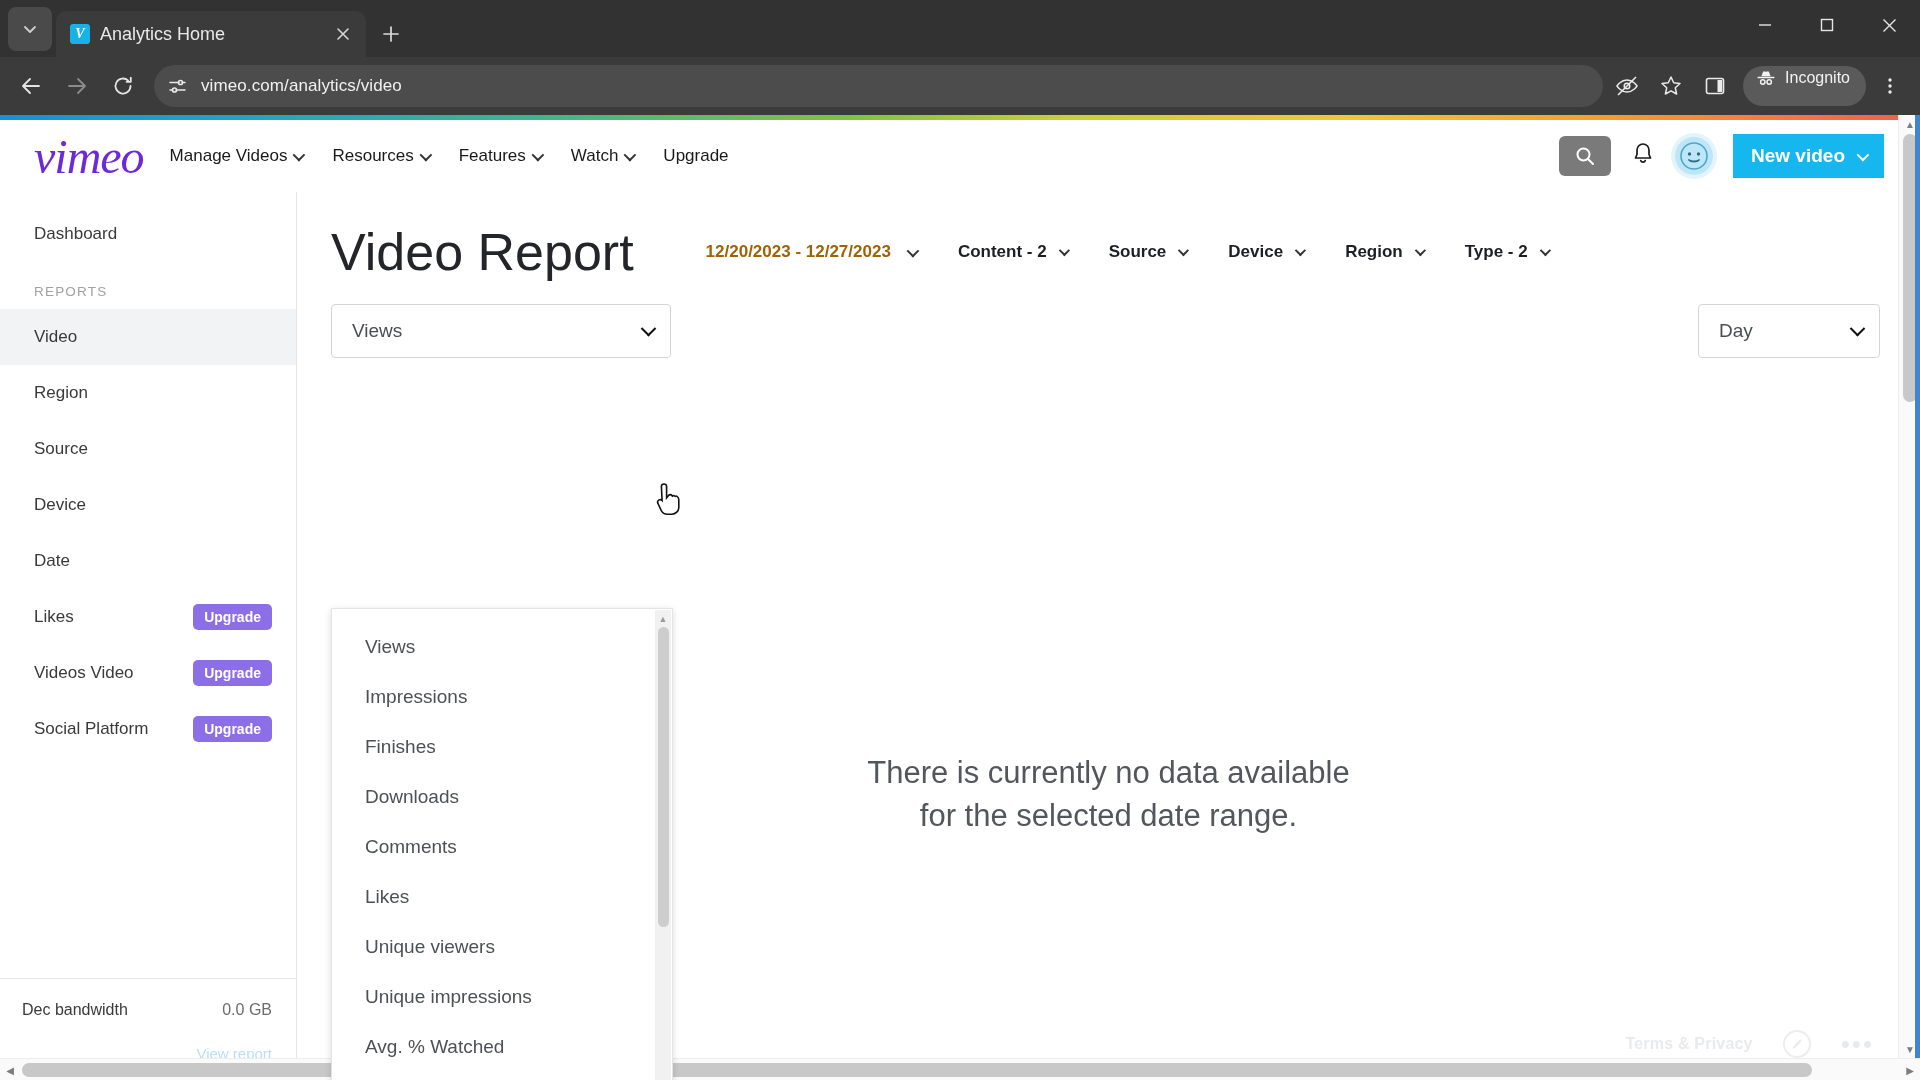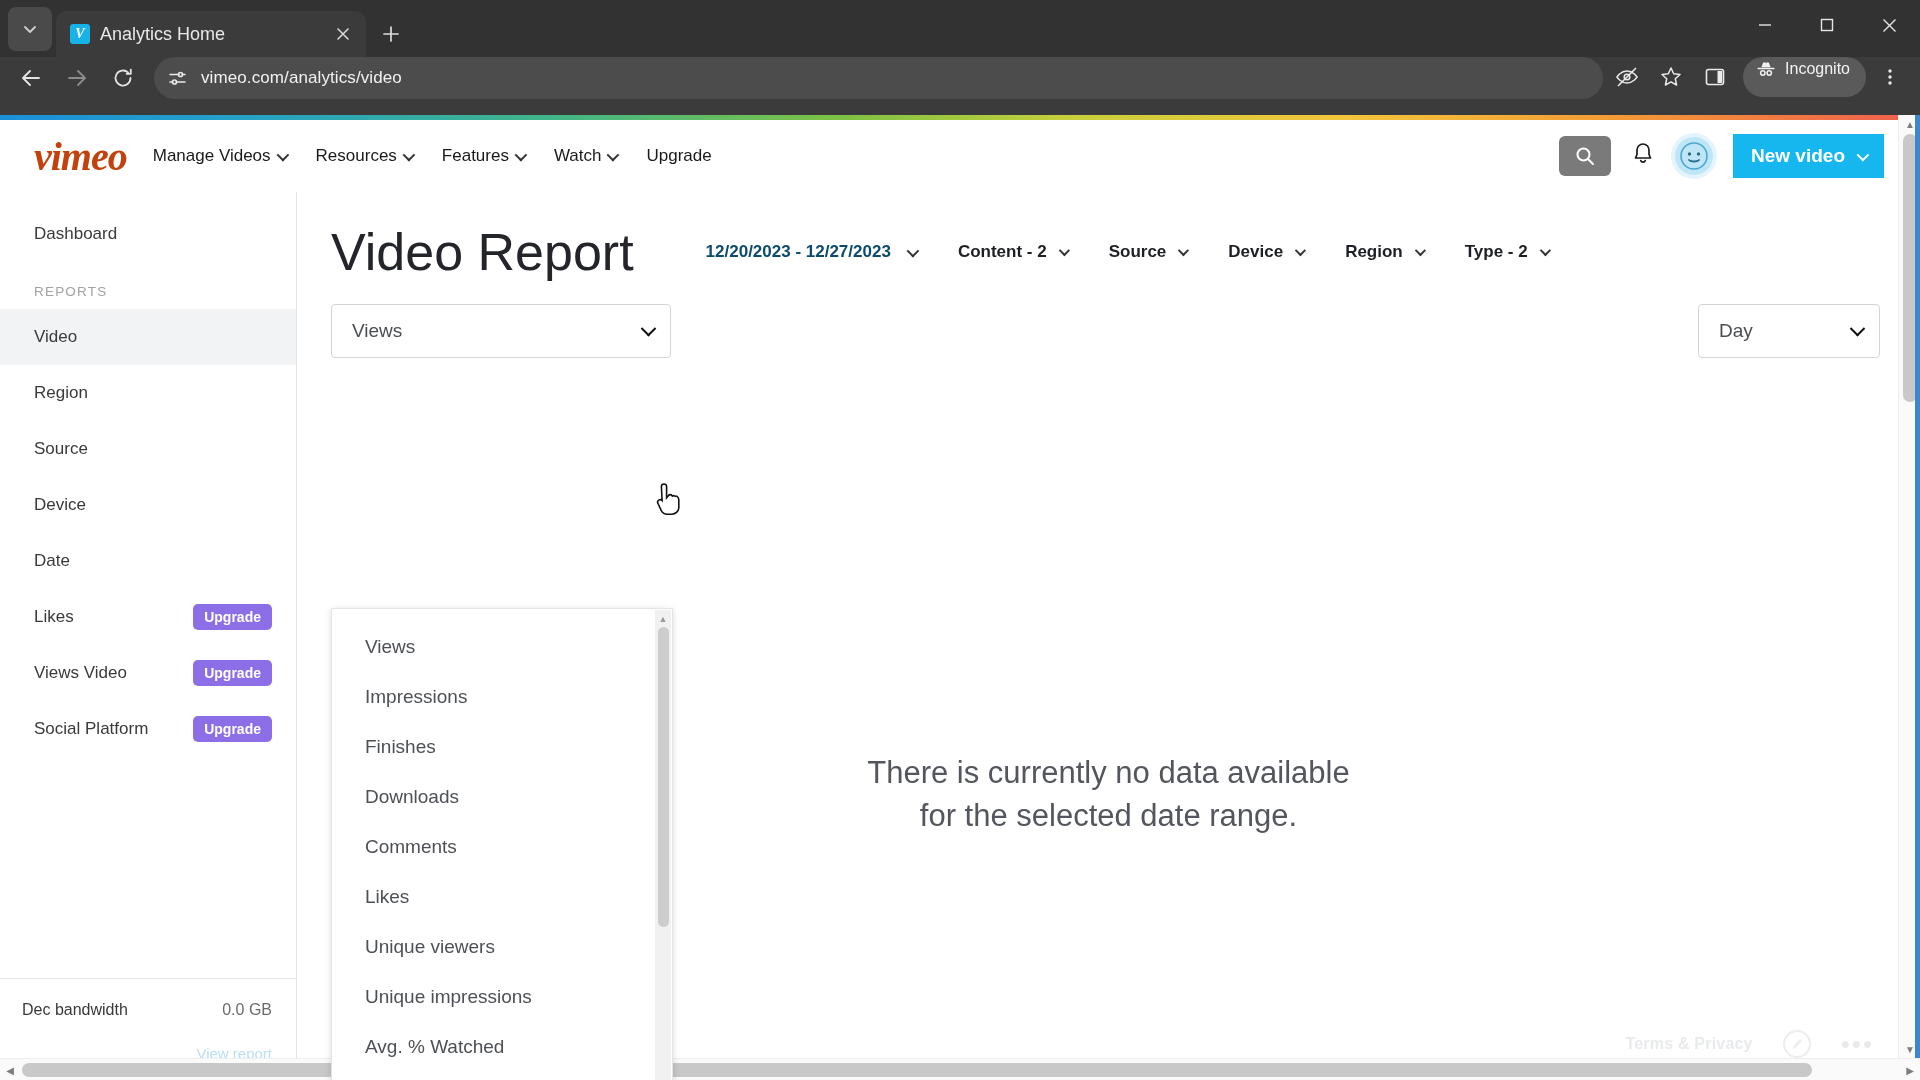--- a/index.html
+++ b/index.html
@@ -30,21 +30,21 @@
     font-family: "Liberation Serif", serif;
   }
   .tab-title { flex: 1; color: #e8e8e8; font-size: 18px; white-space: nowrap; overflow: hidden; }
   .tab-close { width: 26px; height: 26px; display: flex; align-items: center; justify-content: center; color: #d6d6d6; border-radius: 50%; font-size: 15px; }
   .new-tab { width: 34px; height: 34px; margin-left: 8px; margin-bottom: 6px; display: flex; align-items: center; justify-content: center; color: #dcdcdc; font-size: 21px; border-radius: 50%; }
 
   .winctl { position: absolute; right: 0; top: 0; height: 50px; display: flex; }
   .winctl > div { width: 62px; height: 50px; display: flex; align-items: center; justify-content: center; color: #e6e6e6; }
   .winctl svg { display: block; }
 
-  .toolbar { height: 58px; background: #3b3b3b; display: flex; padding: 0 10px; gap: 4px; }
+  .toolbar { height: 58px; background: #3b3b3b; display: flex; align-items: center; padding: 0 10px; gap: 4px; }
   .nav-btn { width: 42px; height: 42px; border-radius: 50%; display: flex; align-items: center; justify-content: center; color: #e4e4e4; }
   .nav-btn.disabled { color: #8b8b8b; }
   .omnibox {
     flex: 1; height: 42px; background: #4c4c4c; border-radius: 21px; margin-left: 6px;
     display: flex; align-items: center; padding: 0 14px; gap: 14px; color: #e9e9e9;
   }
   .omnibox .url { font-size: 17px; color: #f1f1f1; letter-spacing: .1px; }
   .tb-icon { width: 40px; height: 40px; display: flex; align-items: center; justify-content: center; color: #eaeaea; }
   .incognito-pill {
     height: 40px; border-radius: 20px; background: #5a5a5a; display: flex; align-items: center;
@@ -52,21 +52,21 @@
   }
 
   
   .viewport { position: absolute; left: 0; top: 115px; width: 1920px; height: 965px; background: #fff; overflow: hidden; }
   .gradient-bar {
     height: 5px; width: 1920px;
     background: linear-gradient(90deg, #1a8fd8 0%, #24a0c8 12%, #3fb58b 28%, #7ec242 44%, #c9cf3c 56%, #f2c53c 70%, #f49b35 84%, #ef5e4e 100%);
   }
 
   .vheader { height: 72px; display: flex; align-items: center; padding: 0 36px 0 34px; background: #fff; }
-  .vlogo { font-family: "Liberation Serif", serif; font-style: italic; font-weight: bold; font-size: 40px; letter-spacing: -1px; color: #c2410c; }
+  .vlogo { font-family: "Liberation Serif", serif; font-style: italic; font-weight: normal; font-size: 48px; letter-spacing: -1px; color: #6d28d9; }
   .vnav { display: flex; align-items: center; gap: 30px; margin-left: 26px; }
   .vnav-item { font-size: 17px; color: #1a1a1a; display: flex; align-items: center; gap: 6px; font-weight: 500; }
   .chev { display: inline-block; width: 9px; height: 9px; border-right: 2px solid #333; border-bottom: 2px solid #333; transform: rotate(45deg) translateY(-2px); }
   .chev.light { border-color: #fff; }
   .vheader-right { margin-left: auto; display: flex; align-items: center; gap: 20px; }
   .search-box { width: 52px; height: 40px; background: #7a7a7a; border-radius: 6px; display: flex; align-items: center; justify-content: center; }
   .avatar { width: 38px; height: 38px; border-radius: 50%; background: #bfe6f7; display: flex; align-items: center; justify-content: center; box-shadow: 0 0 0 4px #e4f4fc; }
   .newvideo {
     height: 44px; background: #15b7ee; border-radius: 0; color: #fff; font-size: 19px; font-weight: bold;
     display: flex; align-items: center; gap: 12px; padding: 0 18px;
@@ -87,21 +87,21 @@
   .bw-row .val { margin-left: auto; color: #6b6b6b; }
   .view-report { text-align: right; margin-top: 26px; font-size: 15px; color: #b9dff3; }
 
   
   .main { flex: 1; position: relative; background: #fff; overflow: hidden; }
   .main-head { display: flex; align-items: center; padding: 30px 40px 0 34px; }
   .page-title { font-size: 52px; color: #23252a; font-weight: normal; }
   .filters { display: flex; align-items: center; gap: 42px; margin-left: 72px; }
   .filter { display: flex; align-items: center; gap: 12px; font-size: 17px; color: #1d1f24; font-weight: bold; }
   .filter .chev { width: 8px; height: 8px; border-width: 2px; }
-  .date-filter { font-size: 17px; font-weight: bold; color: #0c4a6e; display: flex; align-items: center; gap: 16px; }
+  .date-filter { font-size: 17px; font-weight: bold; color: #a16207; display: flex; align-items: center; gap: 16px; }
 
   .controls-row { display: flex; align-items: center; padding: 22px 40px 0 34px; }
   .select {
     width: 340px; height: 54px; border: 1px solid #d3d5d8; border-radius: 4px; background: #fff;
     display: flex; align-items: center; padding: 0 16px 0 20px; font-size: 19px; color: #4a4d52;
   }
   .select .caret { margin-left: auto; width: 11px; height: 11px; border-right: 2.5px solid #111; border-bottom: 2.5px solid #111; transform: rotate(45deg) translate(-2px,-2px); }
   .select.small { width: 182px; }
   .spacer { flex: 1; }
 
@@ -320,21 +320,21 @@
             <span>Device</span>
           </div>
           <div class="side-item">
             <span>Date</span>
           </div>
           <div class="side-item">
             <span class="grow">Likes</span>
             <span class="badge">Upgrade</span>
           </div>
           <div class="side-item">
-            <span class="grow">Views Video</span>
+            <span class="grow">Videos Video</span>
             <span class="badge">Upgrade</span>
           </div>
           <div class="side-item">
             <span class="grow">Social Platform</span>
             <span class="badge">Upgrade</span>
           </div>
         </div>
         <div class="side-footer">
           <div class="bw-row">
             <span>Dec bandwidth</span>

